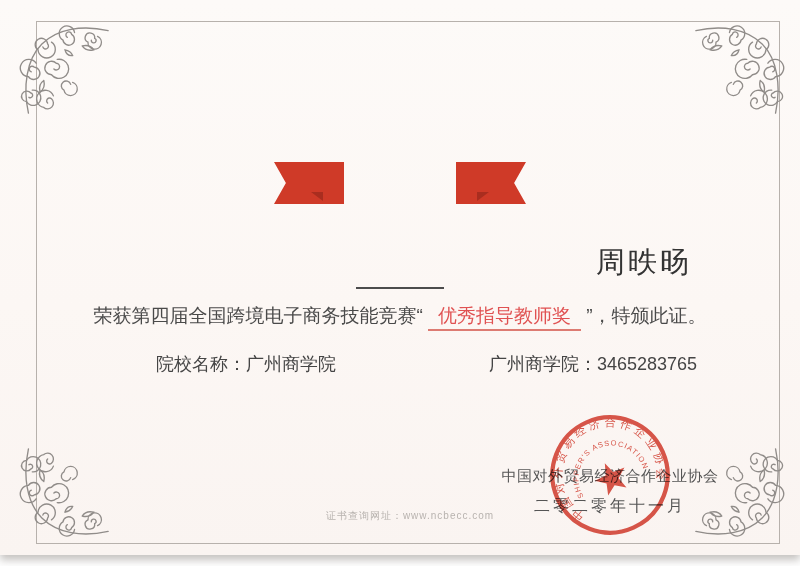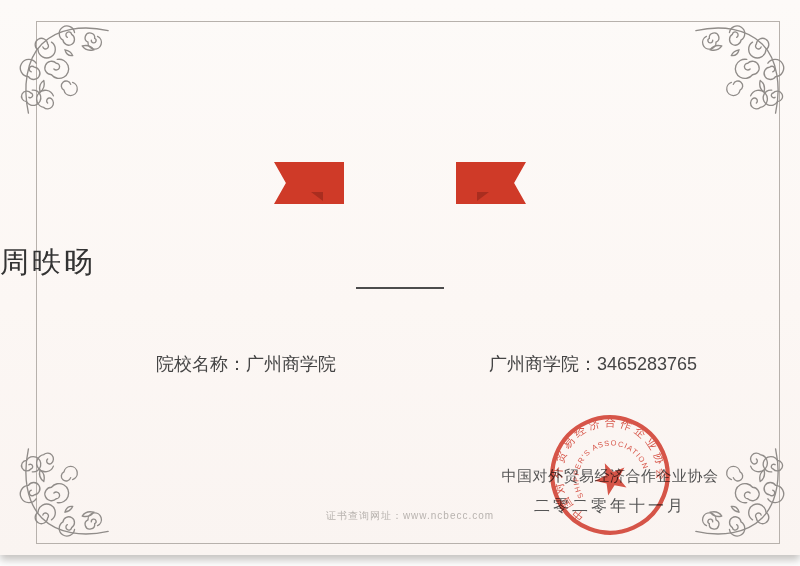--- a/index.html
+++ b/index.html
@@ -30,21 +30,21 @@
   .ribbon .band { position:absolute; left:37px; top:4px; width:178px; height:42px;
             background:linear-gradient(180deg,#ea4f33 0%, #e23f2a 100%);
             display:flex; align-items:center; justify-content:center;
             box-shadow:0 2px 3px rgba(140,40,25,.35); }
   .ribbon .band span { font-size:26px; font-weight:bold; color:#fdf2dc;
             letter-spacing:9px; text-indent:9px; }
   .ribbon .fold { position:absolute; top:46px; width:12px; height:9px; background:#a92d1f; }
   .ribbon .fold.fl { left:37px;  clip-path:polygon(0 0,100% 0,100% 100%); }
   .ribbon .fold.fr { right:37px; clip-path:polygon(0 0,100% 0,0 100%); }
 
-  .name { position:absolute; left:0; top:243px; width:692px; text-align:left;
+  .name { position:absolute; left:0; top:243px; width:692px; text-align:right;
           font-size:29px; color:#333333; letter-spacing:3px;
           font-family:Liberation Sans, sans-serif; }
   .name-underline { position:absolute; left:50%; top:287px; width:88px; height:2px;
           transform:translateX(-50%); background:#4c4c4c; }
 
   .statement { position:absolute; left:0; top:303px; width:800px; text-align:center;
           font-size:19px; color:#4a4a4a; }
   .statement .award { color:#e05252; border-bottom:2px solid #dd7b72;
           padding:0 10px 3px 10px; }
 
@@ -106,20 +106,25 @@
   <div class="ribbon">
     <div class="tail left"></div>
     <div class="tail right"></div>
     <div class="fold fl"></div>
     <div class="fold fr"></div>
   </div>
 
   <div class="name">周昳旸</div>
   <div class="name-underline"></div>
 
+  <div class="statement">
+    <span>荣获第四届全国跨境电子商务技能竞赛“</span>
+    <span class="award">优秀指导教师奖</span>
+    <span>”，特颁此证。</span>
+  </div>
 
   <div class="details">
     <div class="detail-school">
       <span>院校名称：</span><span>广州商学院</span>
     </div>
     <div class="detail-number">
       <span>广州商学院：</span><span>3465283765</span>
     </div>
   </div>
 

